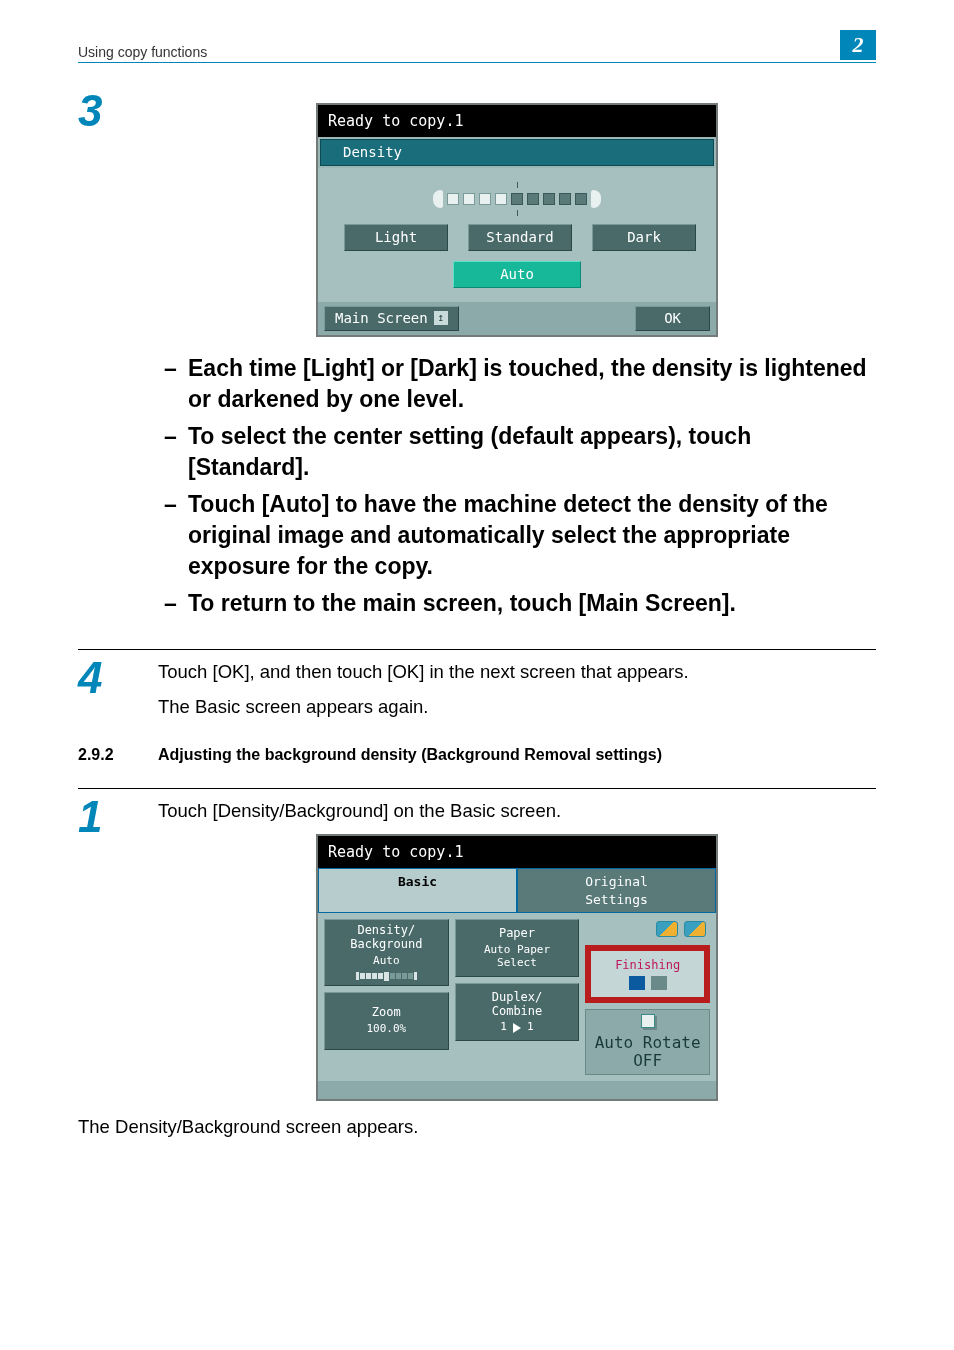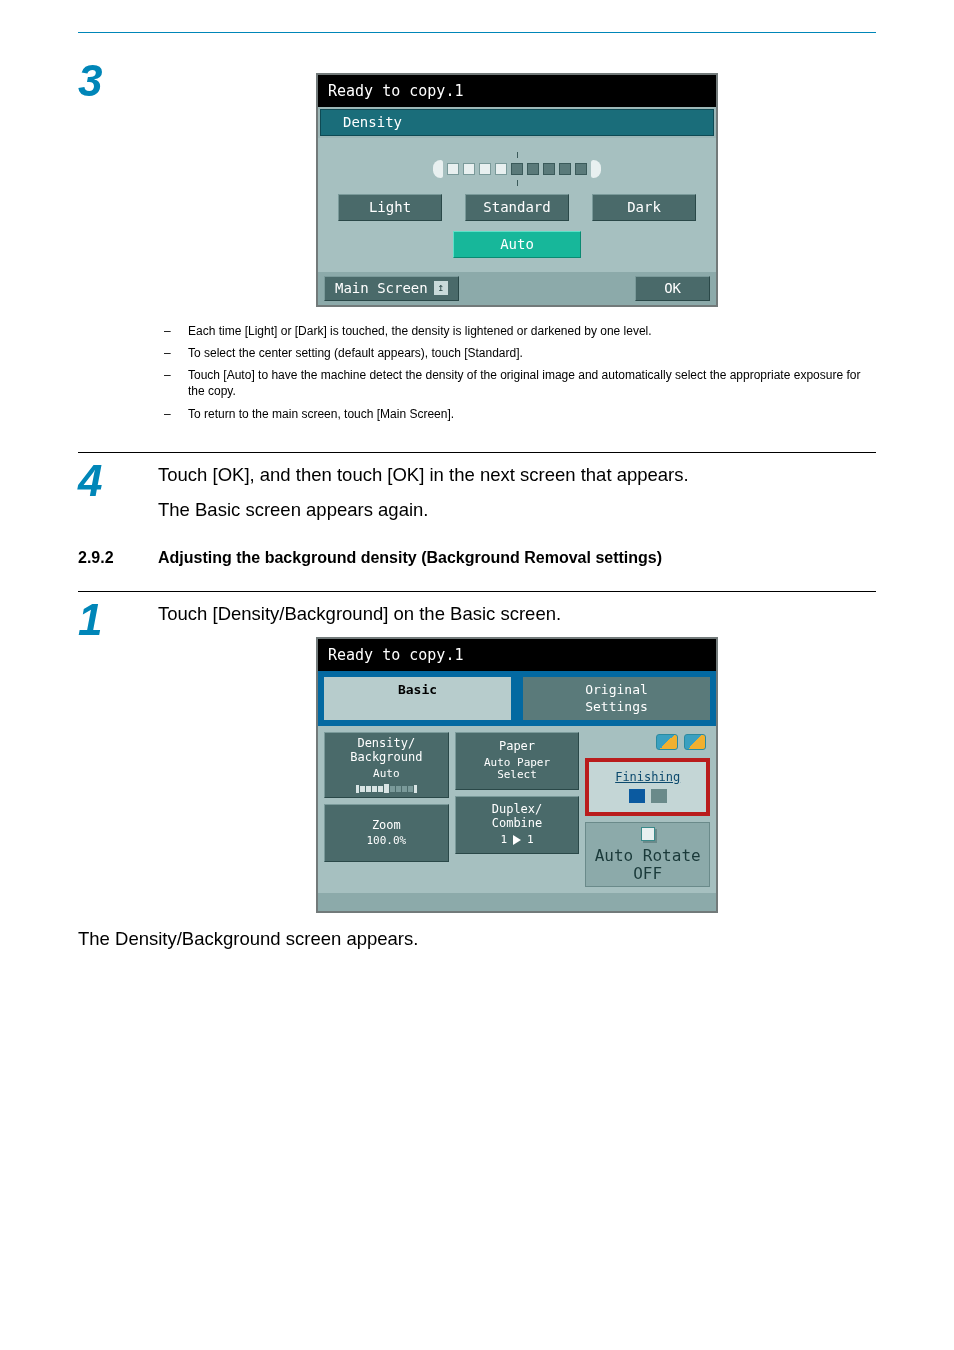--- a/index.html
+++ b/index.html
@@ -42,21 +42,21 @@
     font-size: 44px;
     color: #0086b8;
     width: 80px;
     line-height: 1;
     padding-top: 0;
     text-align: left;
   }
   .step-body { flex: 1; font-size: 18.5px; line-height: 1.35; padding-top: 4px; }
   .step-body p { margin: 0 0 10px 0; }
   .bullets { list-style: none; padding: 0; margin: 16px 0 0 0; }
-  .bullets li { position: relative; padding-left: 30px; margin-bottom: 6px; font-size: 12px; line-height: 1.35; }
+  .bullets li { position: relative; padding-left: 30px; margin-bottom: 6px; font-size: 23px; line-height: 1.35; font-weight: bold; }
   .bullets li::before { content: "–"; position: absolute; left: 6px; top: 0; }
   .section-heading { display: flex; font-weight: bold; font-size: 16px; margin: 16px 0 24px 0; }
   .section-heading .secno { width: 80px; flex-shrink: 0; }
 
   
   .device {
     width: 402px;
     margin: 10px auto 14px auto;
     font-family: "Lucida Console", Monaco, monospace;
     font-size: 14px;
@@ -104,21 +104,21 @@
     background: #e8f0f0;
   }
   .cap-l { border-radius: 9px 3px 3px 9px; }
   .cap-r { border-radius: 3px 9px 9px 3px; }
   .tick {
     width: 12px; height: 12px;
     background: #e8f0f0;
     border: 1px solid #7a9a9a;
   }
   .tick.dark { background: #5a7a7a; border-color: #3a5a5a; }
-  .btn-row { display: flex; gap: 20px; justify-content: space-between; margin-bottom: 10px; }
+  .btn-row { display: flex; gap: 20px; justify-content: flex-end; margin-bottom: 10px; }
   .dev-btn {
     background: #4a6a6a;
     border: 1px solid #2a4848;
     border-top-color: #7a9a9a;
     border-left-color: #7a9a9a;
     color: #fff;
     text-align: center;
     padding: 3px 0;
     width: 104px;
     font-size: 14px;
@@ -166,52 +166,52 @@
     background: #9db7b7;
     border: 2px solid #727a7a;
     color: #fff;
   }
   .d2-tabs { display: flex; }
   .d2-tab {
     flex: 1;
     text-align: center;
     padding: 4px 0;
     background: #5a7a7a;
-    border: 6px solid #0369a1;
+    border: 1px solid #0369a1;
     font-size: 13px;
   }
   .d2-tab.active {
     background: #b7cccc;
     color: #000;
     font-weight: bold;
   }
   .d2-main {
     background: #a6c0c0;
     display: flex;
     padding: 6px;
     gap: 6px;
+    justify-content: flex-end;
   }
   .col { flex: 1; display: flex; flex-direction: column; gap: 6px; }
   .tile {
     background: #4a6a6a;
     border: 1px solid #2a4848;
     border-top-color: #7a9a9a;
     border-left-color: #7a9a9a;
     text-align: center;
     padding: 4px 2px;
     line-height: 1.15;
     font-size: 12px;
     min-height: 58px;
     display: flex; flex-direction: column; justify-content: center; align-items: center;
   }
   .tile.light {
     background: #c4d6d6;
-    color: #0c4a6e;
-    border: 4px solid #b91c1c;
-    text-decoration: underline;
+    color: #be185d;
+    border: 6px solid #b91c1c;
   }
   .tile .sub { font-size: 11px; margin-top: 3px; }
   .mini-slider { display: flex; gap: 1px; margin-top: 4px; align-items: center; }
   .mini-slider span { width: 5px; height: 6px; background: #7a9a9a; }
   .mini-slider span.on { background: #d8e4e4; }
   .mini-slider .mc { width: 3px; height: 8px; background: #d8e4e4; }
   .finishing-icons { display: flex; gap: 6px; margin-top: 4px; }
   .ficon { width: 16px; height: 14px; background: #0b5aa0; }
   .ficon.g { background: #6a8a8a; }
   .staple-icons { display: flex; justify-content: flex-end; gap: 6px; padding: 2px 4px; }
@@ -229,20 +229,24 @@
   .d2-bottom { background: #8caaaa; height: 18px; }
   .arrow-1to1 { display: flex; align-items: center; justify-content: center; gap: 6px; color: #fff; }
   .arrow-1to1 .arw { width: 0; height: 0; border-left: 8px solid #fff; border-top: 5px solid transparent; border-bottom: 5px solid transparent; }
 
 </style>
 </head>
 <body>
 
 <div class="page">
 
+  <div class="running-head">
+    <span>Using copy functions</span>
+    <span class="chapnum-box">2</span>
+  </div>
   <hr class="top-rule">
 
   <div class="step-row">
     <div class="step-num">3</div>
     <div class="step-body">
 
       <div class="device">
         <div class="dev-top">
           <span>Ready to copy.</span>
           <span>1</span>

